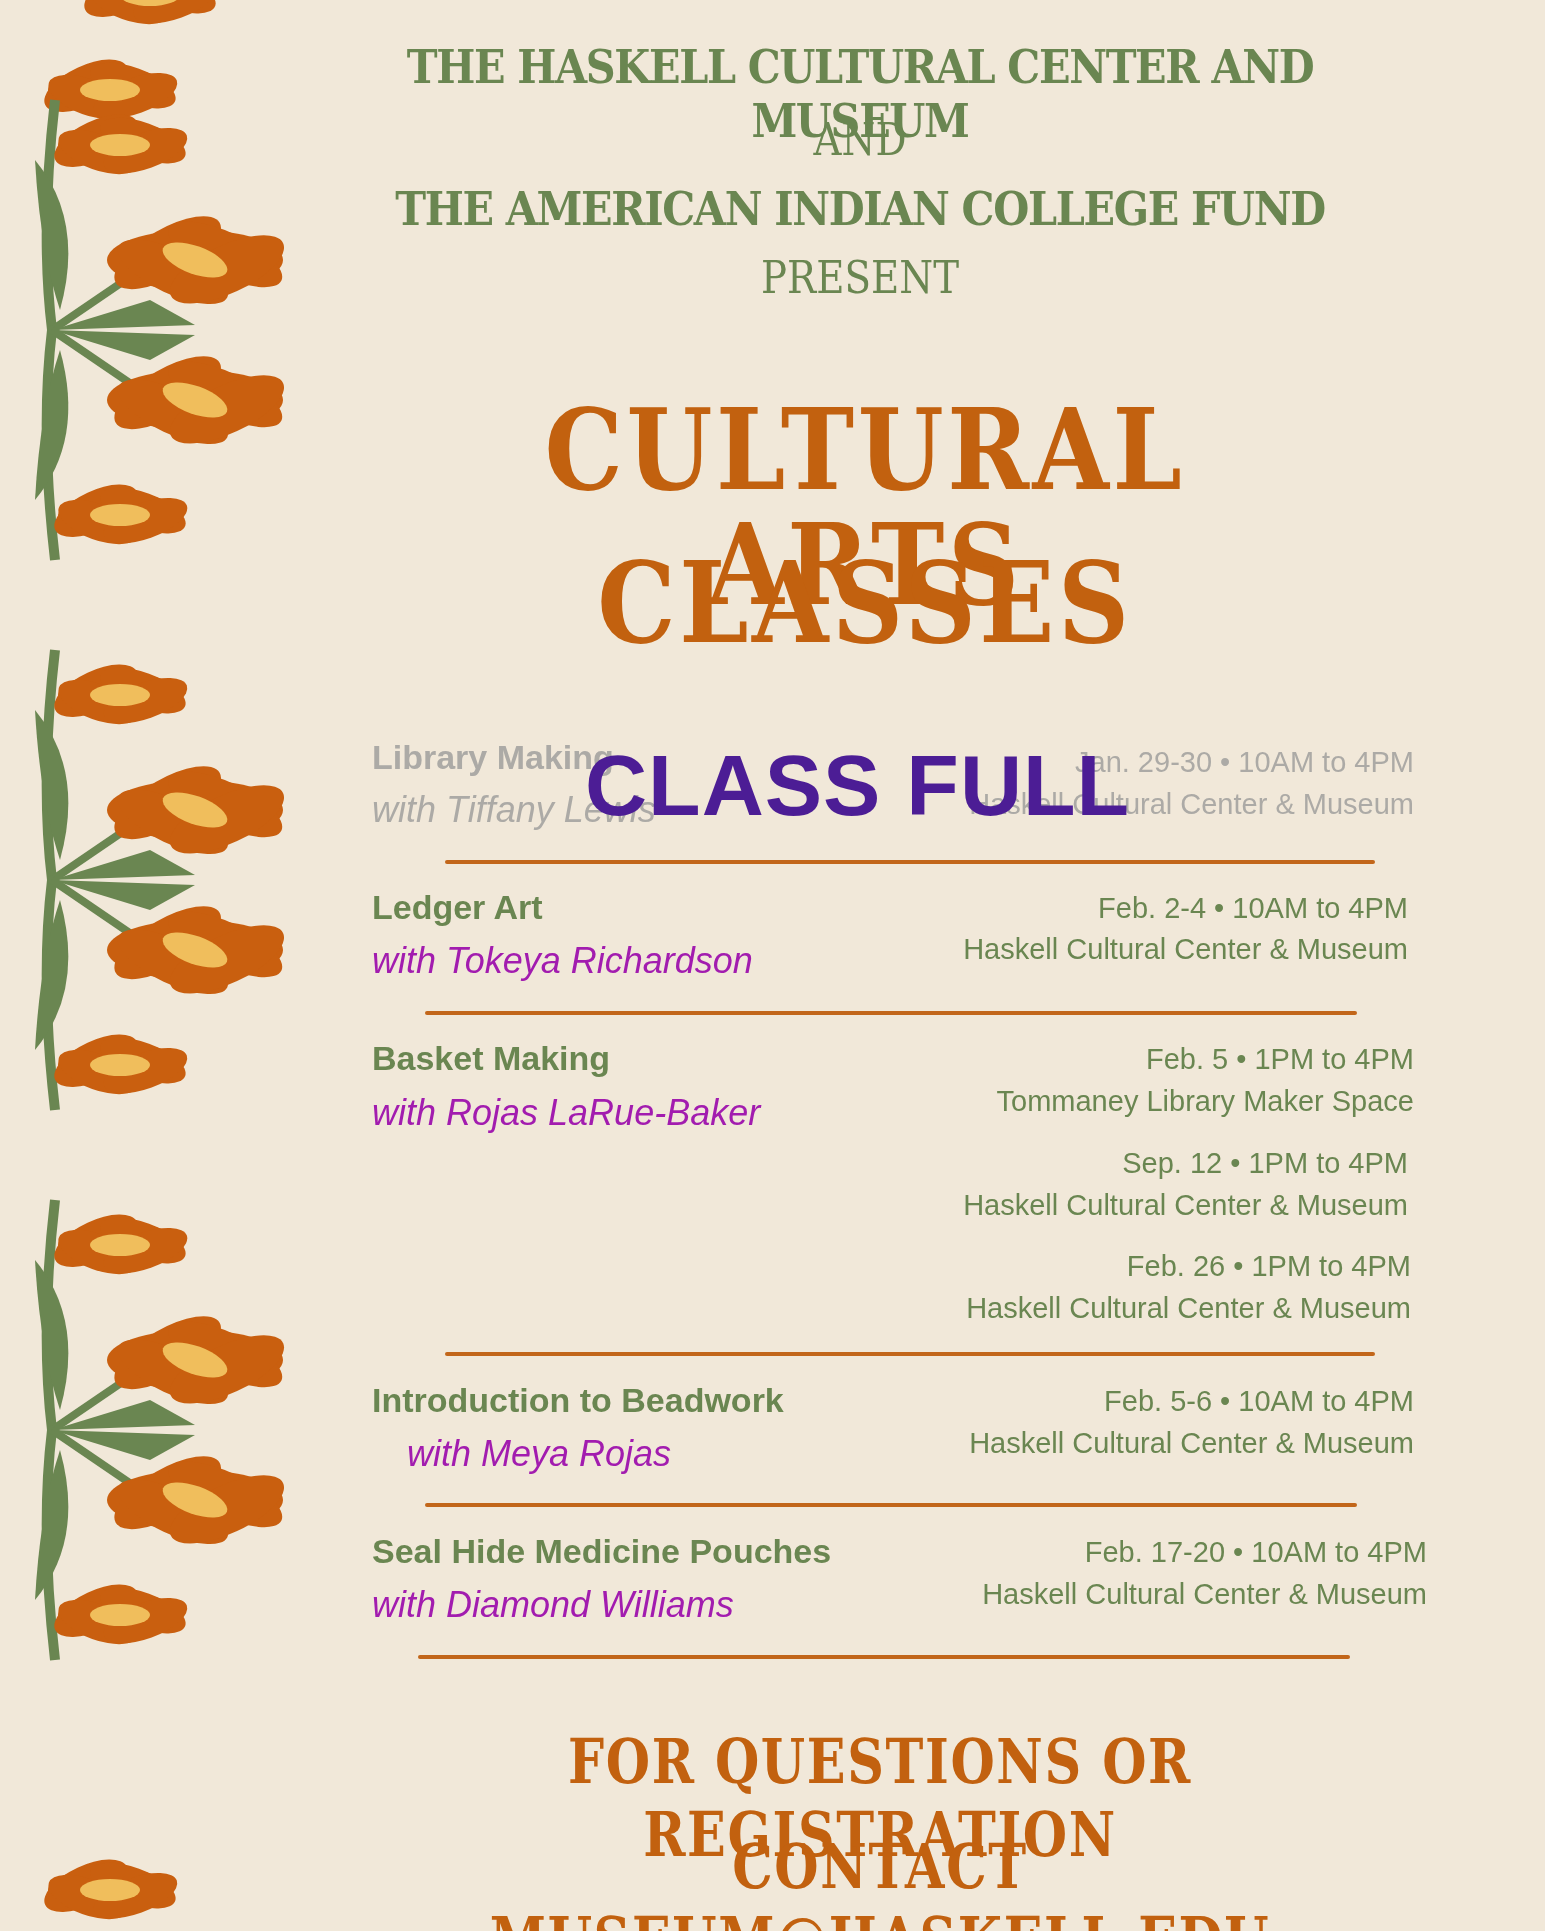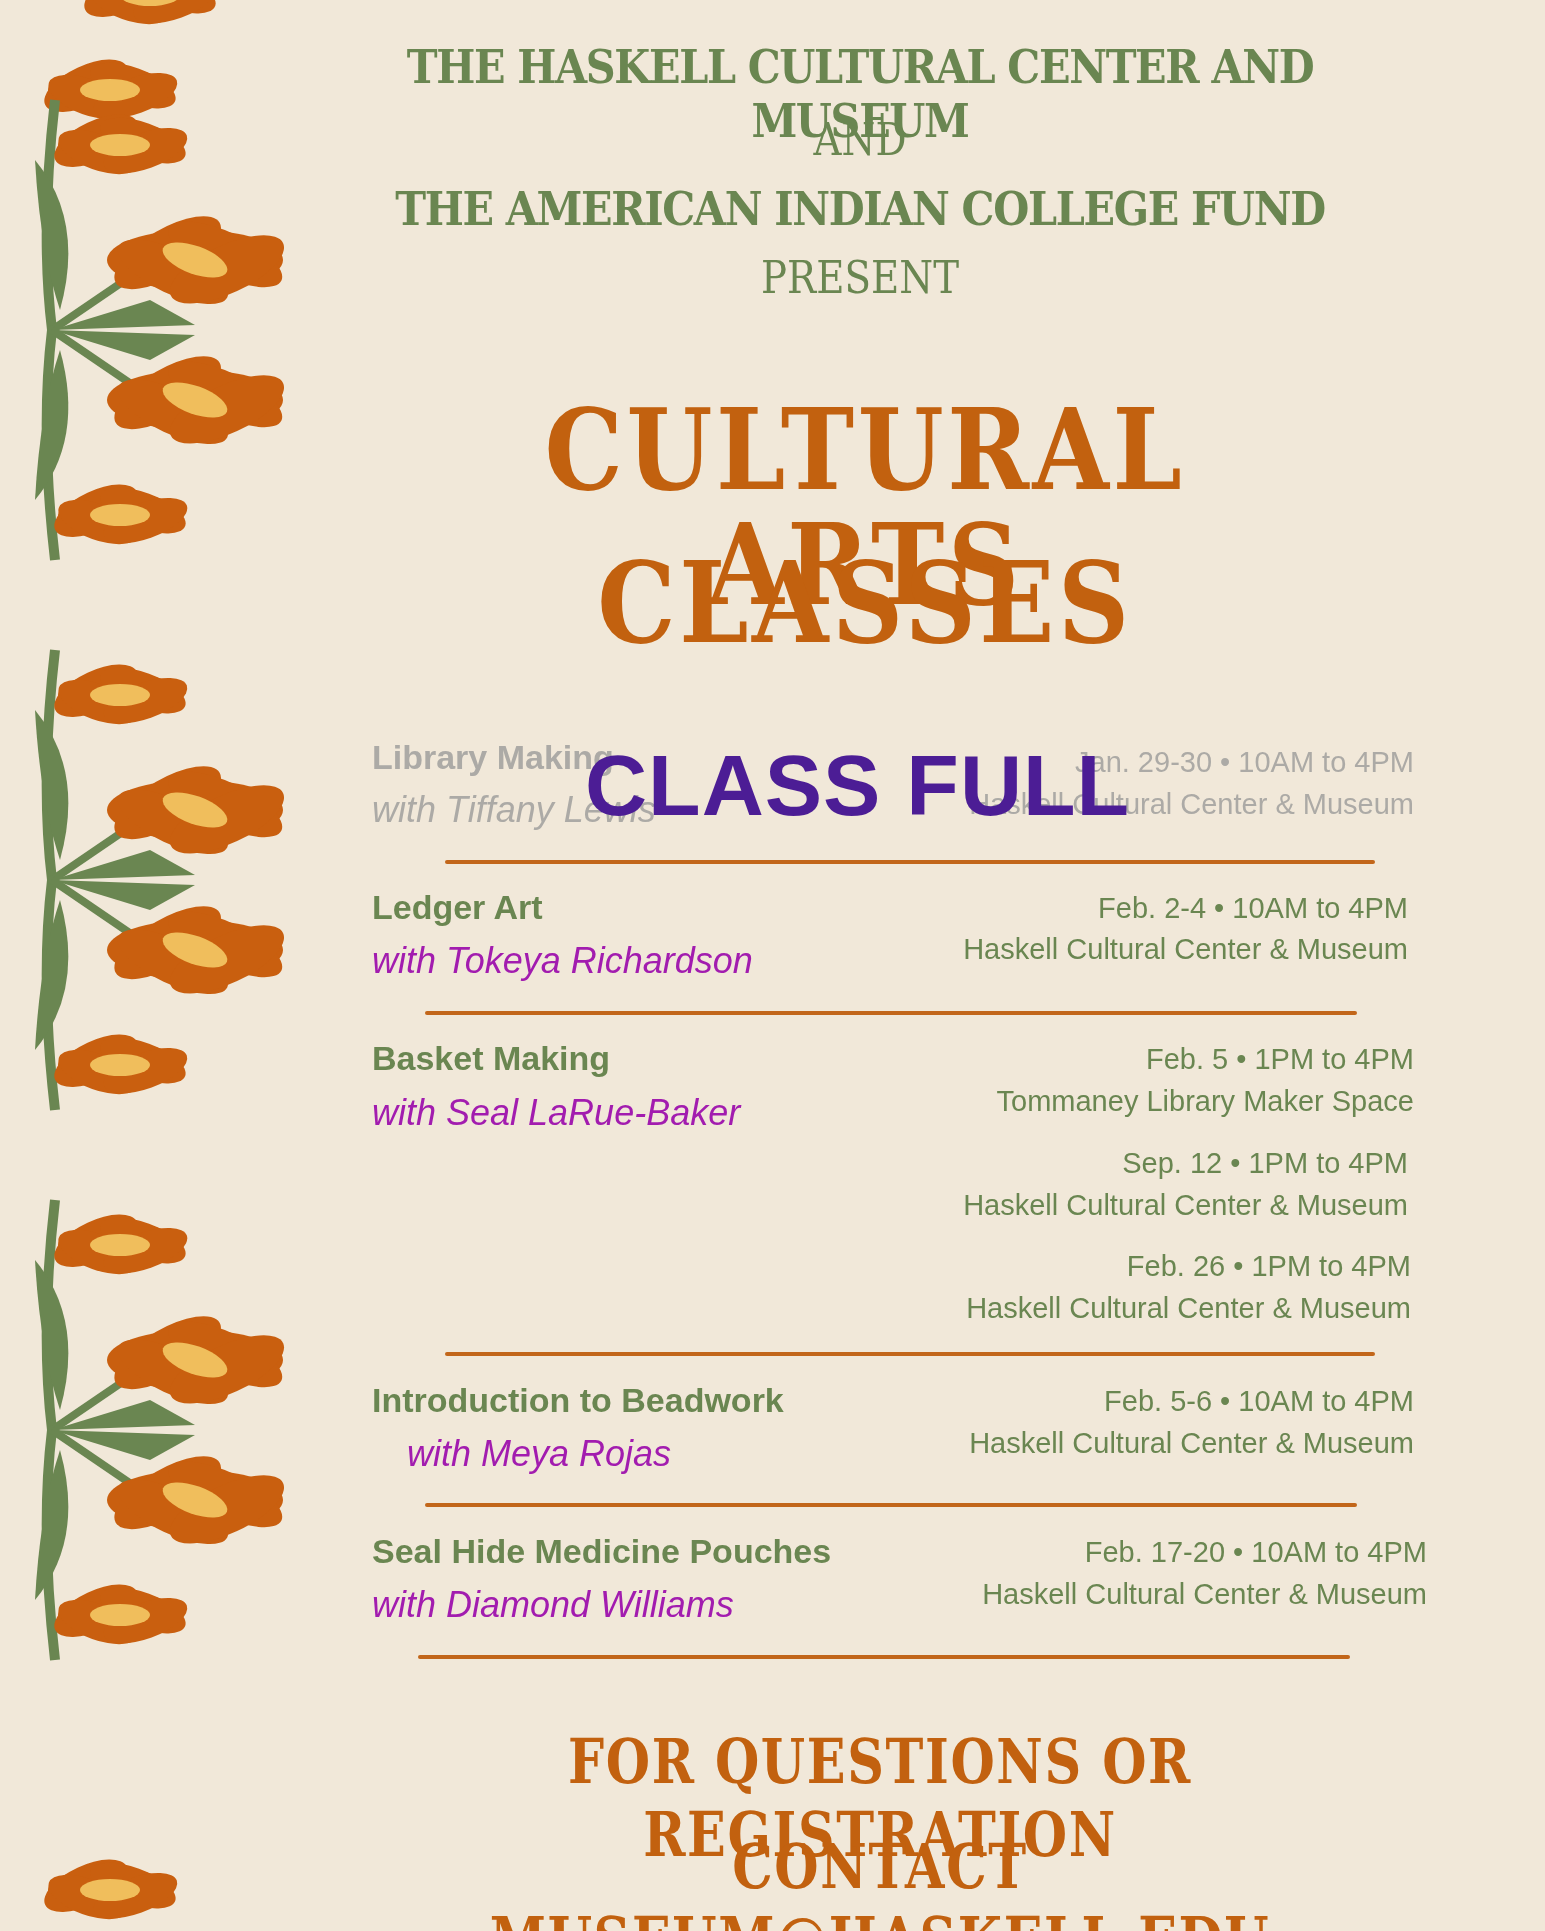--- a/index.html
+++ b/index.html
@@ -82,21 +82,21 @@
 <div>
   <div class="row-title" style="top:888px;">Ledger Art</div>
   <div class="row-inst" style="top:940px;">with Tokeya Richardson</div>
   <div class="row-right" style="top:892px;right:137px;">Feb. 2-4 • 10AM to 4PM</div>
   <div class="row-right" style="top:933px;right:137px;">Haskell Cultural Center &amp; Museum</div>
 </div>
 <div class="divider" style="left:425px;width:932px;top:1011px;"></div>
 
 <div>
   <div class="row-title" style="top:1039px;">Basket Making</div>
-  <div class="row-inst" style="top:1092px;">with Seal LaRue-Baker</div>
+  <div class="row-inst" style="top:1092px;">with Rojas LaRue-Baker</div>
   <div class="row-right" style="top:1043px;right:131px;">Feb. 5 • 1PM to 4PM</div>
   <div class="row-right" style="top:1085px;right:131px;">Tommaney Library Maker Space</div>
   <div class="row-right" style="top:1147px;right:137px;">Sep. 12 • 1PM to 4PM</div>
   <div class="row-right" style="top:1189px;right:137px;">Haskell Cultural Center &amp; Museum</div>
   <div class="row-right" style="top:1250px;right:134px;">Feb. 26 • 1PM to 4PM</div>
   <div class="row-right" style="top:1292px;right:134px;">Haskell Cultural Center &amp; Museum</div>
 </div>
 <div class="divider" style="left:445px;width:930px;top:1352px;"></div>
 
 <div>

